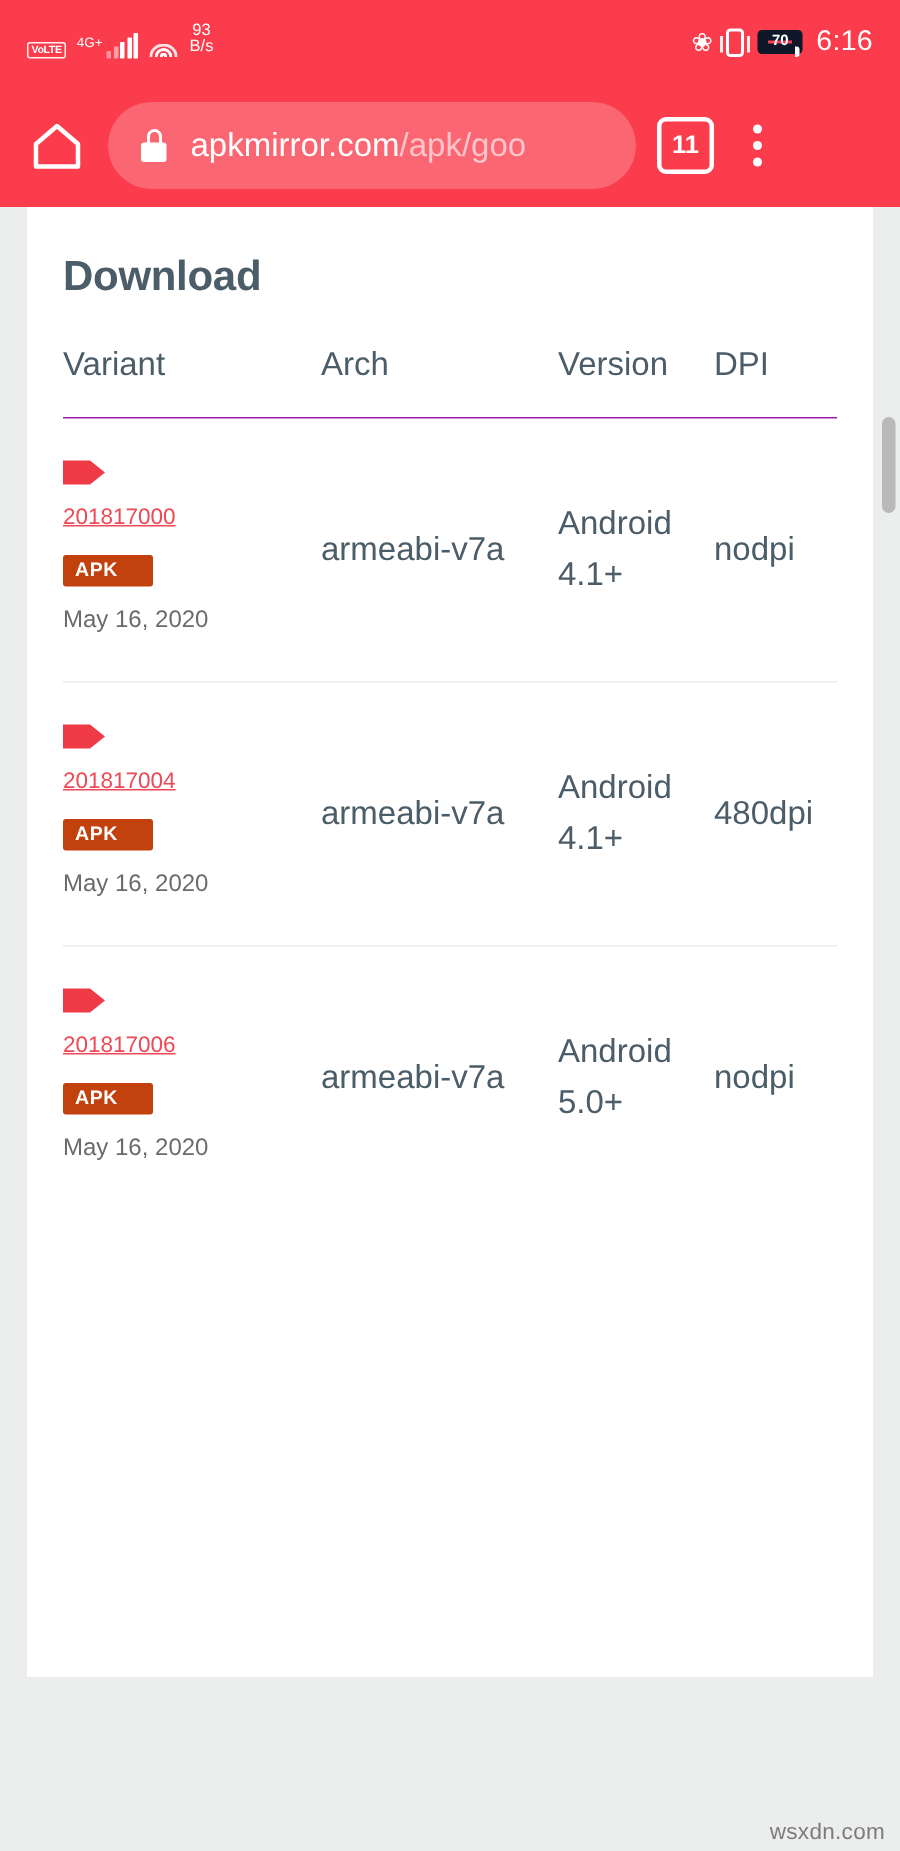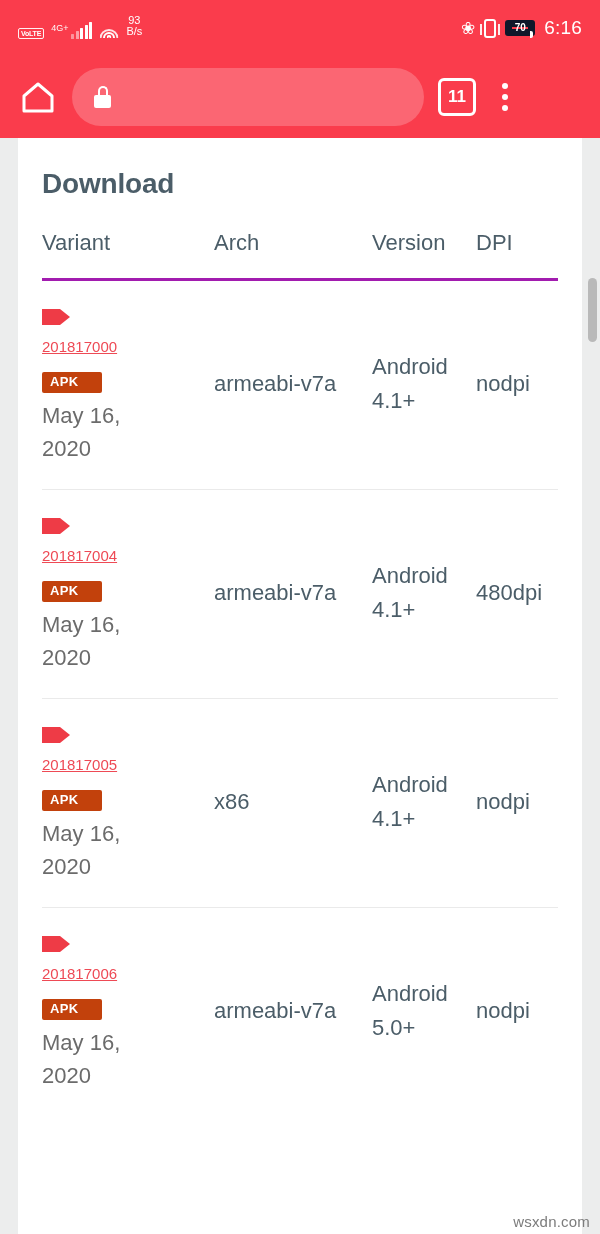--- a/index.html
+++ b/index.html
@@ -85,61 +85,61 @@
     width:38px; height:38px; border:3px solid #fff; border-radius:6px; flex:none;
     display:flex; align-items:center; justify-content:center;
     color:#fff; font-size:17px; font-weight:bold;
   }
   .menu-btn { width:30px; flex:none; display:flex; flex-direction:column;
               align-items:center; gap:5px; }
   .menu-btn i { width:6px; height:6px; background:#fff; border-radius:50%; display:block; }
 
   
   .page {
-    position:absolute; top:138px; left:0; width:600px; height:1096px;
+    position:absolute; top:138px; left:0; width:600px; height:980px;
     background:#eceded; overflow:hidden;
   }
   .card {
     position:absolute; top:0; left:18px; width:564px; min-height:1096px;
     background:#fff; padding:30px 24px 0 24px;
   }
   h1.heading {
     font-size:28px; font-weight:bold; color:#4b5d68; letter-spacing:-.2px;
     margin-bottom:26px;
   }
   p.intro {
     font-size:23px; line-height:38px; color:#2e2e2e; letter-spacing:-.1px;
   }
   p.intro a { color:#ee4a55; text-decoration:none; }
 
   
   table.variants { width:100%; border-collapse:collapse; margin-top:30px; }
   table.variants th {
     text-align:left; font-size:22px; font-weight:normal; color:#4b5d68;
-    padding:0 0 22px 0; border-bottom:3px solid #a21caf;margin-left:30px;
+    padding:0 0 22px 0; border-bottom:1px solid #a21caf;margin-left:30px;
   }
   table.variants td {
     font-size:22px; color:#4b5d68; vertical-align:middle;
     padding:22px 0 24px 0; border-bottom:1px solid #eaeaea; line-height:34px;
   }
   table.variants tr:last-child td { border-bottom:none; }
   .col-variant { width:172px; }
   .col-arch    { width:158px; }
   .col-version { width:104px; }
   .col-dpi     { width:auto; }
 
   .cell-variant { display:block; }
   .tag-icon { display:block; width:28px; height:20px; margin-bottom:9px; }
   .variant-name { color:#ee4a55; font-size:15px; display:block; line-height:30px; }
   .apk-badge {
     display:inline-block; background:#c2410c; color:#fff;
     font-size:13px; font-weight:bold; letter-spacing:.4px;
     padding:3px 23px 4px 8px; border-radius:2px; margin:7px 0 6px 0; line-height:14px;
   }
-  .variant-date { display:block; color:#6b6b6b; font-size:22px; line-height:33px;
+  .variant-date { display:block; color:#6b6b6b; font-size:16px; line-height:33px;
                   max-width:112px; }
 
   
   .vscroll {
     position:absolute; right:3px; top:138px; width:9px; height:64px;
     background:#b9b9b9; border-radius:5px;
   }
   .watermark {
     position:absolute; right:10px; bottom:4px;
     font-size:15px; color:#7c7c7c; letter-spacing:.2px;
@@ -186,20 +186,21 @@
       <svg viewBox="0 0 40 40" width="40" height="40" aria-hidden="true">
         <path d="M6 19 L20 7 L34 19 L34 34 L6 34 Z" fill="none" stroke="#fff" stroke-width="3" stroke-linejoin="round"></path>
       </svg>
     </span>
 
     <div class="omnibox">
       <span class="lock">
         <span class="shackle"></span>
           <span class="body"></span>
       </span>
+      <span class="url"><span>apkmirror.com</span><span class="dim">/apk/goo</span></span>
     </div>
 
     <span class="tabs-btn">
       <span>11</span>
     </span>
 
     <span class="menu-btn">
       <i></i>
         <i></i>
         <i></i>
@@ -252,37 +253,20 @@
                 <a href="#" class="variant-name">201817004</a>
                 <span class="apk-badge">APK</span>
                 <span class="variant-date">May 16, 2020</span>
               </span>
             </td>
             <td class="col-arch">armeabi-v7a</td>
             <td class="col-version">Android 4.1+</td>
             <td class="col-dpi">480dpi</td>
           </tr>
 
-          <tr>
-            <td class="col-variant">
-              <span class="cell-variant">
-                <span class="tag-icon">
-                  <svg viewBox="0 0 28 20" width="28" height="20" aria-hidden="true">
-                      <path d="M0 2 L18 2 L28 10 L18 18 L0 18 Z" fill="#ee3b46"></path>
-                    </svg>
-                </span>
-                <a href="#" class="variant-name">201817005</a>
-                <span class="apk-badge">APK</span>
-                <span class="variant-date">May 16, 2020</span>
-              </span>
-            </td>
-            <td class="col-arch">x86</td>
-            <td class="col-version">Android 4.1+</td>
-            <td class="col-dpi">nodpi</td>
-          </tr>
 
           <tr>
             <td class="col-variant">
               <span class="cell-variant">
                 <span class="tag-icon">
                   <svg viewBox="0 0 28 20" width="28" height="20" aria-hidden="true">
                       <path d="M0 2 L18 2 L28 10 L18 18 L0 18 Z" fill="#ee3b46"></path>
                     </svg>
                 </span>
                 <a href="#" class="variant-name">201817006</a>

